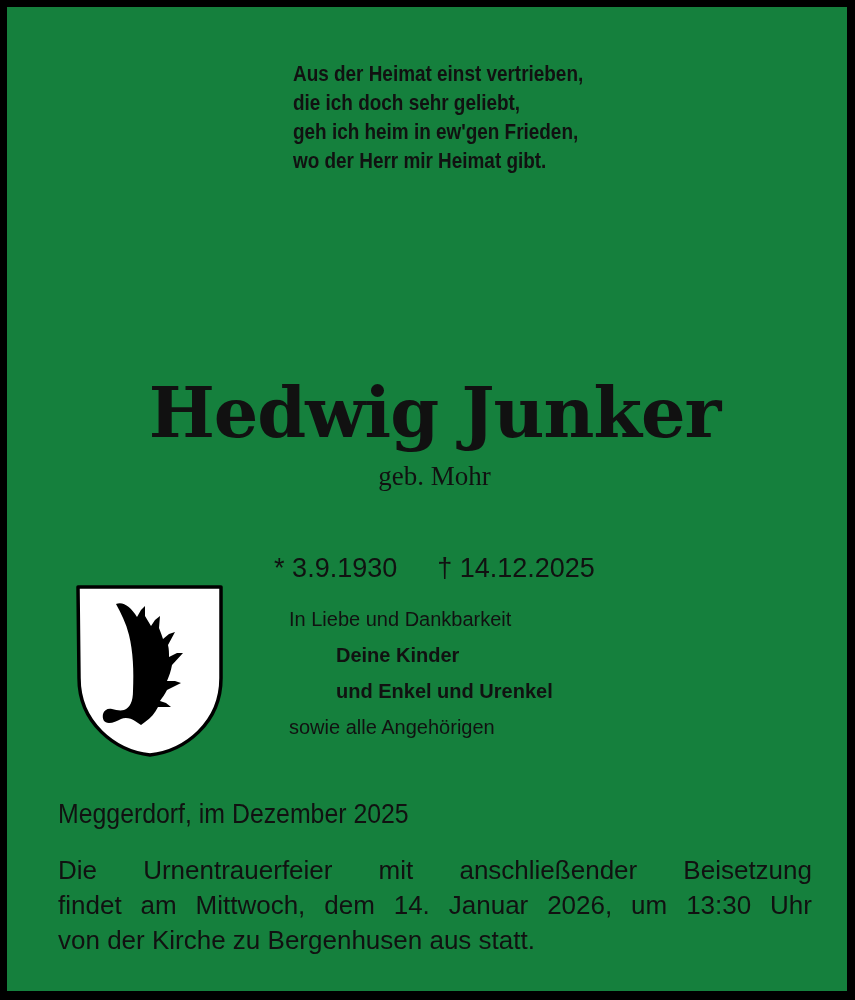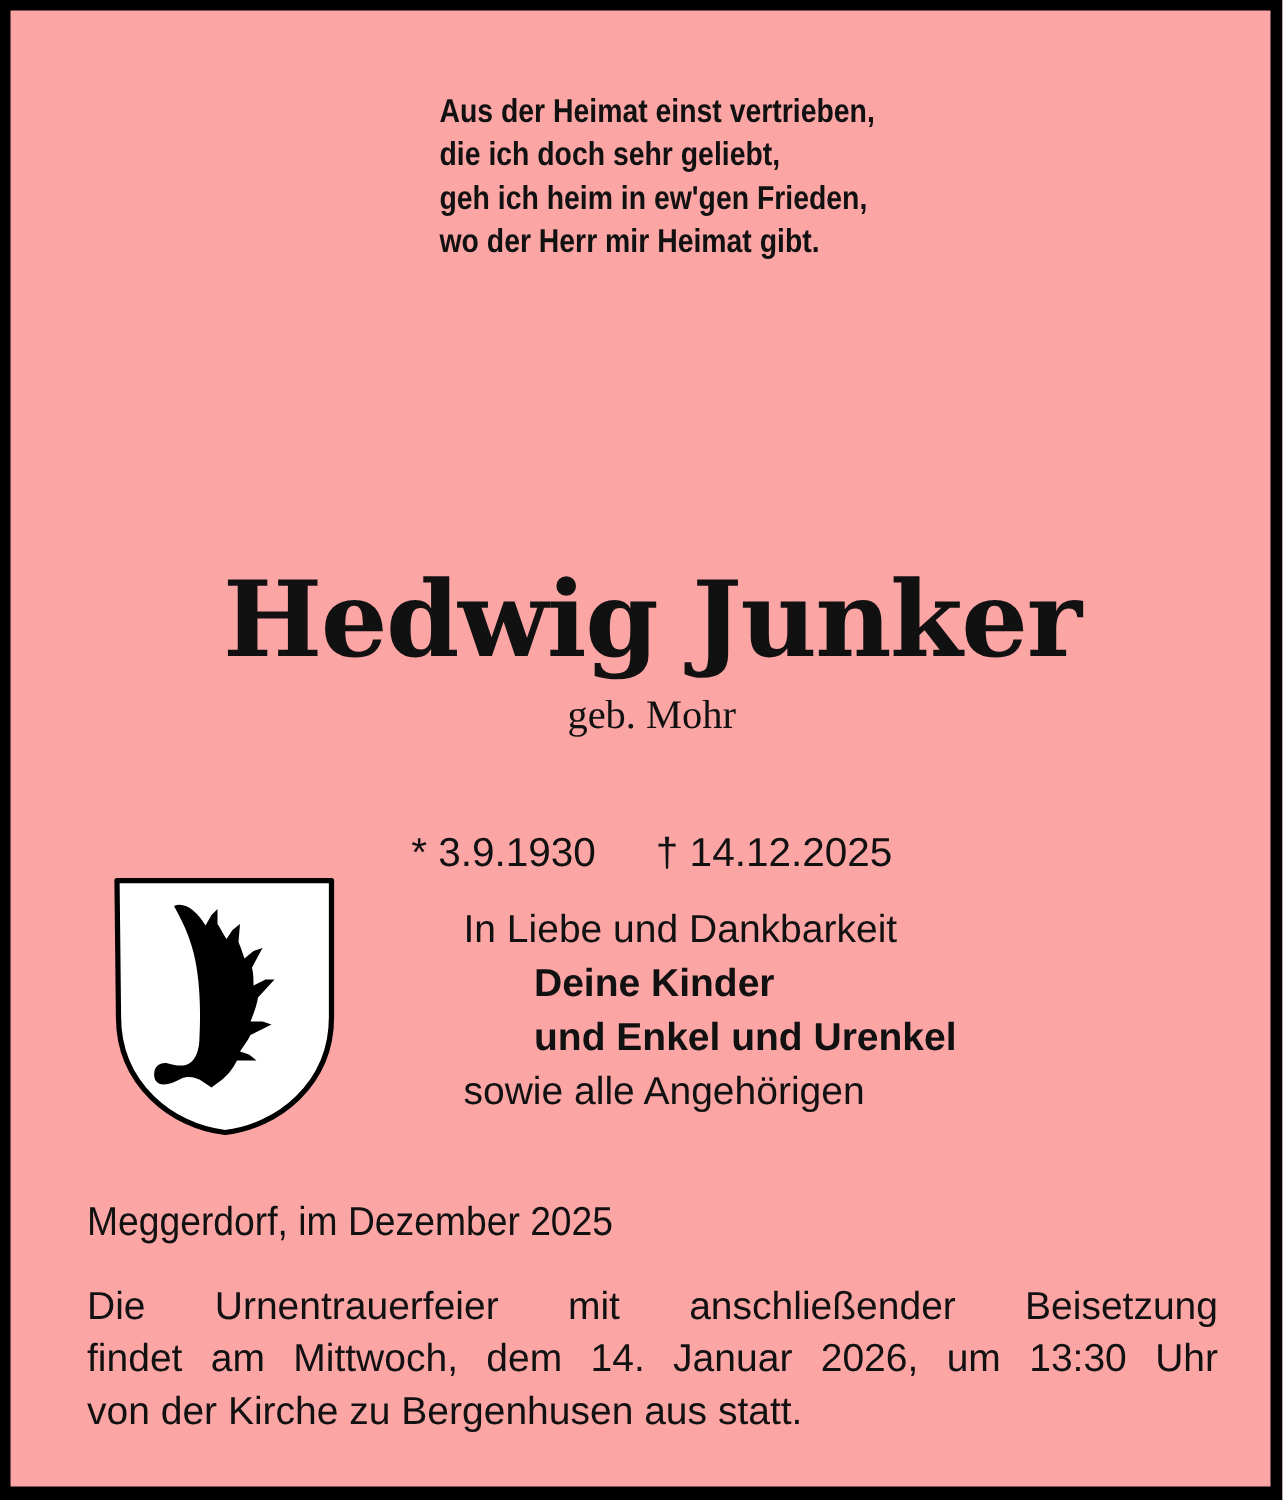--- a/index.html
+++ b/index.html
@@ -16,21 +16,21 @@
     color: #111111;
   }
   .frame {
     position: absolute;
     left: 0; top: 0;
     width: 855px; height: 1000px;
     box-sizing: border-box;
     border-style: solid;
     border-color: #000000;
     border-width: 7px 8px 9px 7px;
-    background: #fca5a5;
+    background: #15803d;
   }
   .poem {
     position: absolute;
     left: 286px;
     top: 52px;
     width: 420px;
     font-family: "Liberation Sans", sans-serif;
     font-weight: bold;
     font-size: 22px;
     line-height: 29px;
@@ -95,24 +95,24 @@
   .dates .gap { width: 40px; }
   .crest {
     position: absolute;
     left: 68px;
     top: 576px;
     width: 150px;
     height: 175px;
   }
   .signature {
     position: absolute;
-    left: 302px;
+    left: 282px;
     top: 594px;
     font-family: "Liberation Sans", sans-serif;
-    font-size: 26px;
+    font-size: 20px;
     line-height: 36px;
     white-space: nowrap;
   }
   .signature .bold { font-weight: bold; margin-left: 47px; }
   .place-date {
     position: absolute;
     left: 51px;
     top: 790px;
     font-family: "Liberation Sans", sans-serif;
     font-size: 27px;

